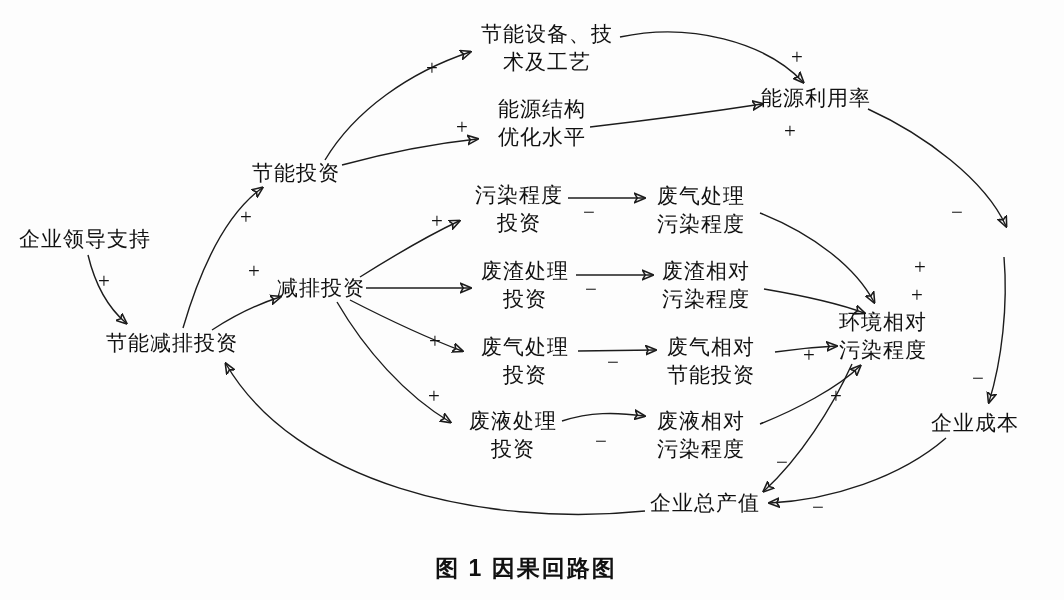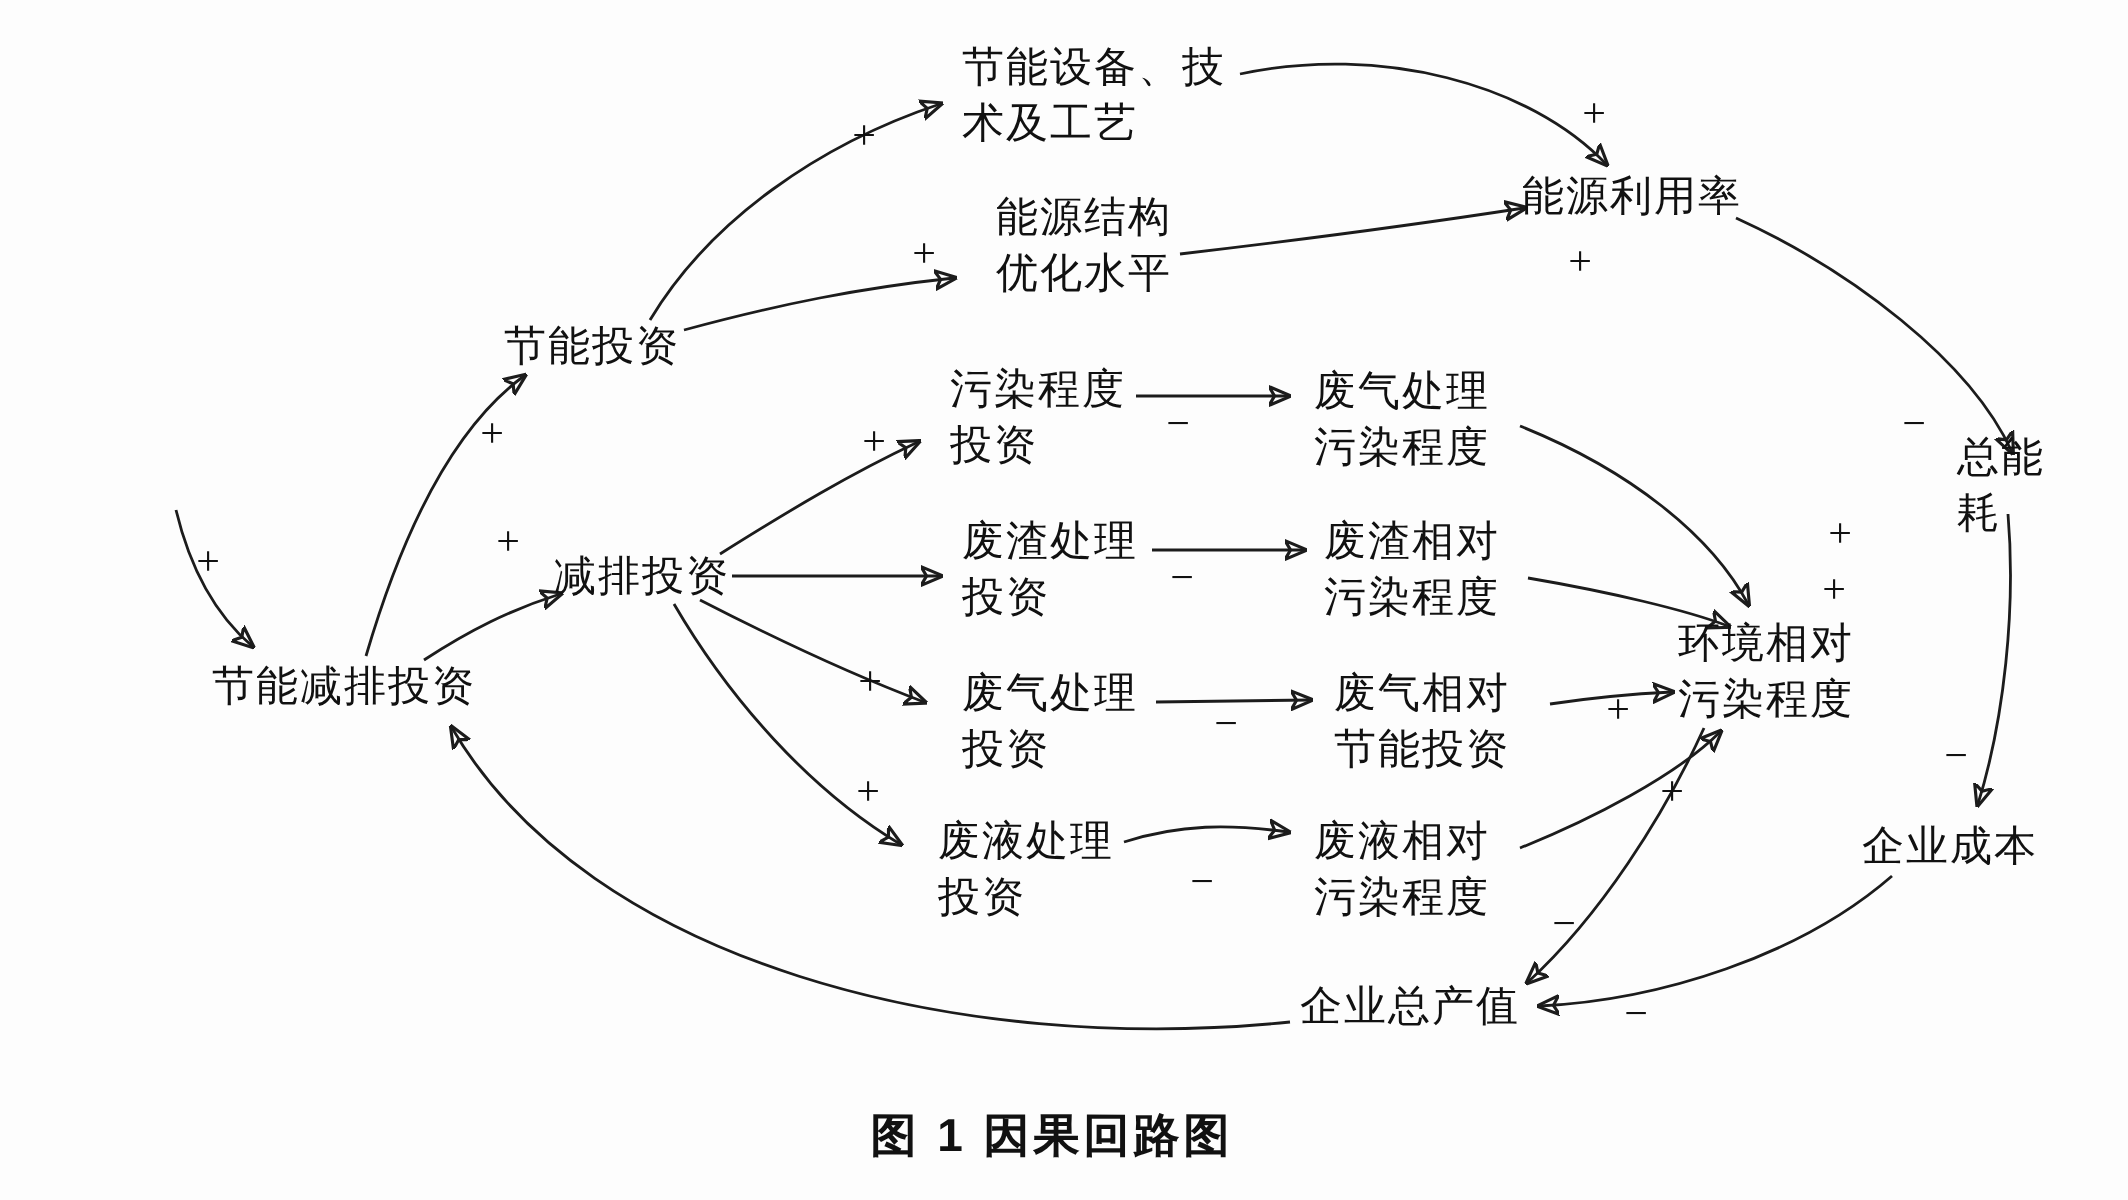--- a/index.html
+++ b/index.html
@@ -9,20 +9,21 @@
     background:#fdfdfd;
     font-family:"Liberation Serif","DejaVu Serif",serif;
     color:#111;
     overflow:hidden;
   }
   #arrow-layer{position:absolute;left:0;top:0;width:1064px;height:600px;}
   #arrow-layer path{fill:none;stroke:#1c1c1c;stroke-width:1.4px;}
   .node{
     position:absolute;
     transform:translate(-50%,-50%);
+    text-align:center;
     font-size:21px;
     line-height:1.35;
     white-space:pre-line;
     letter-spacing:1px;
   }
   .sign{
     position:absolute;
     transform:translate(-50%,-50%);
     font-size:21px;
     font-weight:400;
@@ -68,20 +69,21 @@
     <path d="M 562 421 C 590 412 615 412 644 416" marker-end="url(#ah)"></path>
     <path d="M 760 213 C 815 235 856 268 874 302" marker-end="url(#ah)"></path>
     <path d="M 764 289 C 805 296 843 305 864 313" marker-end="url(#ah)"></path>
     <path d="M 775 352 C 795 349 815 347 836 346" marker-end="url(#ah)"></path>
     <path d="M 760 424 C 795 410 838 388 860 366" marker-end="url(#ah)"></path>
     <path d="M 852 364 C 832 408 800 458 764 491" marker-end="url(#ah)"></path>
     <path d="M 946 438 C 900 478 830 500 770 503" marker-end="url(#ah)"></path>
     <path d="M 645 511 C 480 528 295 482 226 364" marker-end="url(#ah)"></path>
   </svg>
 
+  <div class="node" style="left:85px;top:239px">企业领导支持</div>
   <div class="node" style="left:172px;top:343px">节能减排投资</div>
   <div class="node" style="left:296px;top:173px">节能投资</div>
   <div class="node" style="left:321px;top:288px">减排投资</div>
   <div class="node" style="left:547px;top:48px">节能设备、技
 术及工艺</div>
   <div class="node" style="left:542px;top:123px">能源结构
 优化水平</div>
   <div class="node" style="left:816px;top:98px">能源利用率</div>
   <div class="node" style="left:519px;top:209px">污染程度
 投资</div>
@@ -94,21 +96,20 @@
   <div class="node" style="left:525px;top:361px">废气处理
 投资</div>
   <div class="node" style="left:711px;top:361px">废气相对
 节能投资</div>
   <div class="node" style="left:513px;top:435px">废液处理
 投资</div>
   <div class="node" style="left:701px;top:435px">废液相对
 污染程度</div>
   <div class="node" style="left:883px;top:336px">环境相对
 污染程度</div>
-  <div class="node" style="left:1007px;top:243px">总能耗</div>
   <div class="node" style="left:975px;top:423px">企业成本</div>
   <div class="node" style="left:705px;top:503px">企业总产值</div>
 
   <span class="sign" style="left:104px;top:281px">+</span>
   <span class="sign" style="left:246px;top:217px">+</span>
   <span class="sign" style="left:254px;top:271px">+</span>
   <span class="sign" style="left:432px;top:68px">+</span>
   <span class="sign" style="left:462px;top:127px">+</span>
   <span class="sign" style="left:797px;top:57px">+</span>
   <span class="sign" style="left:790px;top:131px">+</span>

